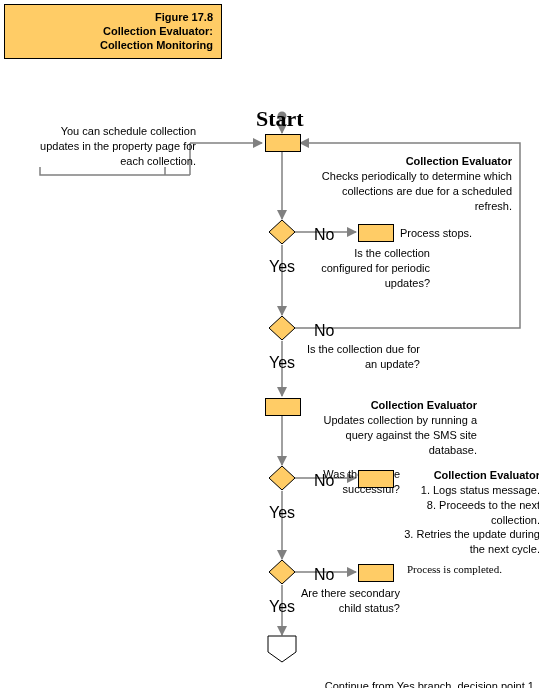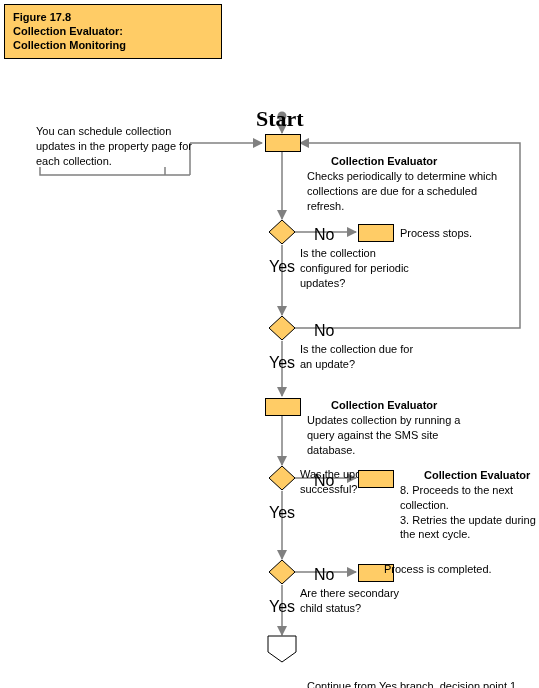--- a/index.html
+++ b/index.html
@@ -7,20 +7,21 @@
     padding: 0;
     background: #ffffff;
     font-family: Verdana, Geneva, sans-serif;
     font-size: 11px;
     color: #000000;
   }
   #stage {
     position: relative;
     width: 539px;
     height: 688px;
+    text-align: right;
   }
   .title-box {
     position: absolute;
     background: #ffcc66;
     border: 1px solid #000000;
     padding: 6px 8px;
     font-weight: bold;
     line-height: 1.25;
   }
   .start {
@@ -134,25 +135,26 @@
     <div class="bold">Collection Evaluator</div>
     <div>Updates collection by running a query against the SMS site database.</div>
   </div>
 
   <div class="label-small" style="left:305px; top:472px;">No</div>
   <div class="label-small" style="left:260px; top:504px;">Yes</div>
   <div class="textblock" style="left:300px; top:467px; width:100px;">Was the update successful?</div>
   <div class="process" style="left:358px; top:470px;"></div>
   <div class="textblock" style="left:400px; top:468px; width:140px;">
     <div class="bold">Collection Evaluator</div>
+    <div>1. Logs status message.</div>
     <div style="padding-left:0;">8. Proceeds to the next collection.</div>
     <div>3. Retries the update during the next cycle.</div>
   </div>
 
   <div class="label-small" style="left:305px; top:566px;">No</div>
   <div class="label-small" style="left:260px; top:598px;">Yes</div>
   <div class="textblock" style="left:300px; top:586px; width:100px;">Are there secondary child status?</div>
   <div class="process" style="left:358px; top:564px;"></div>
-  <div class="textblock" style="left:384px; top:562px; width:110px;">Process is completed.</div>
+  <div class="textblock" style="left:392px; top:562px; width:110px;font-family:Liberation Serif, serif;">Process is completed.</div>
 
   <div class="textblock" style="left:307px; top:636px; width:230px;margin-top:43px;">Continue from Yes branch, decision point 1, Figure 17.9, Collection Evaluator: Normal Processing.</div>
 
 </div>
 
 </body></html>

